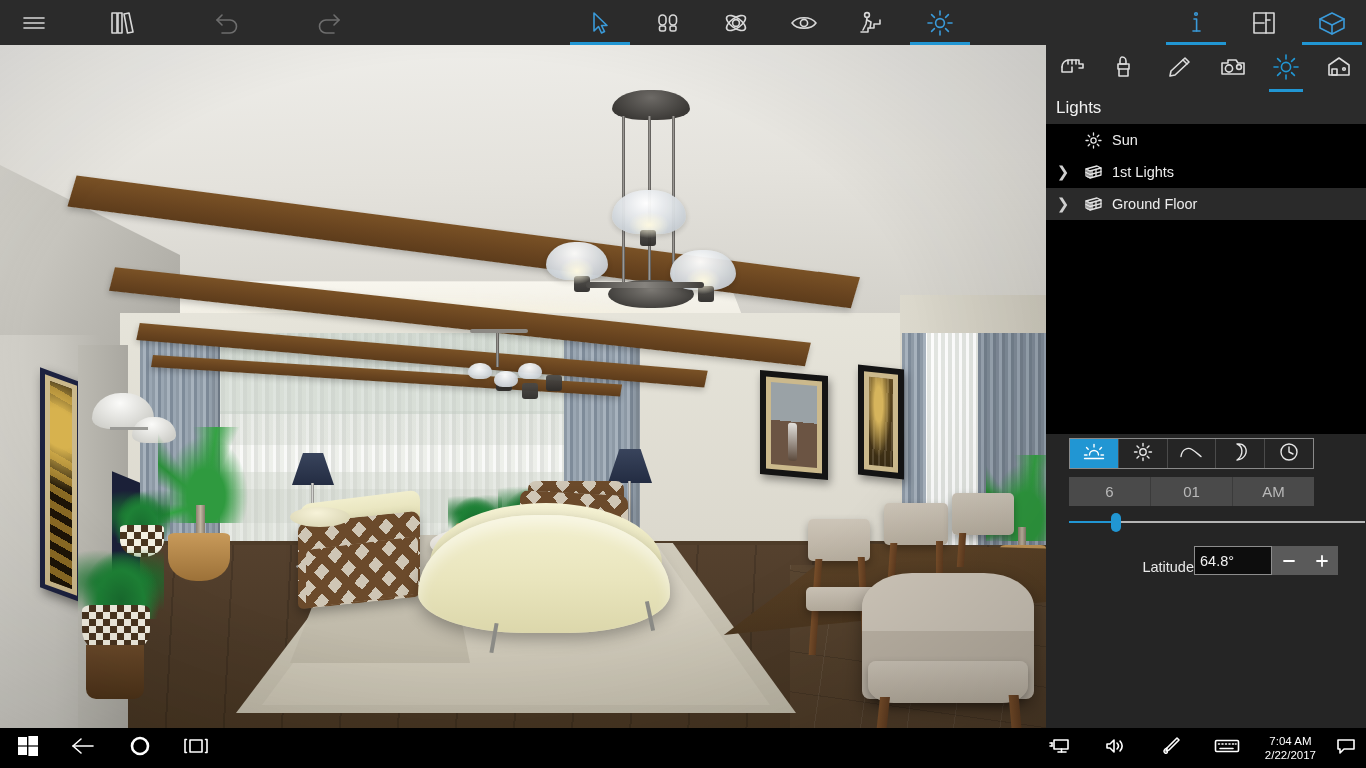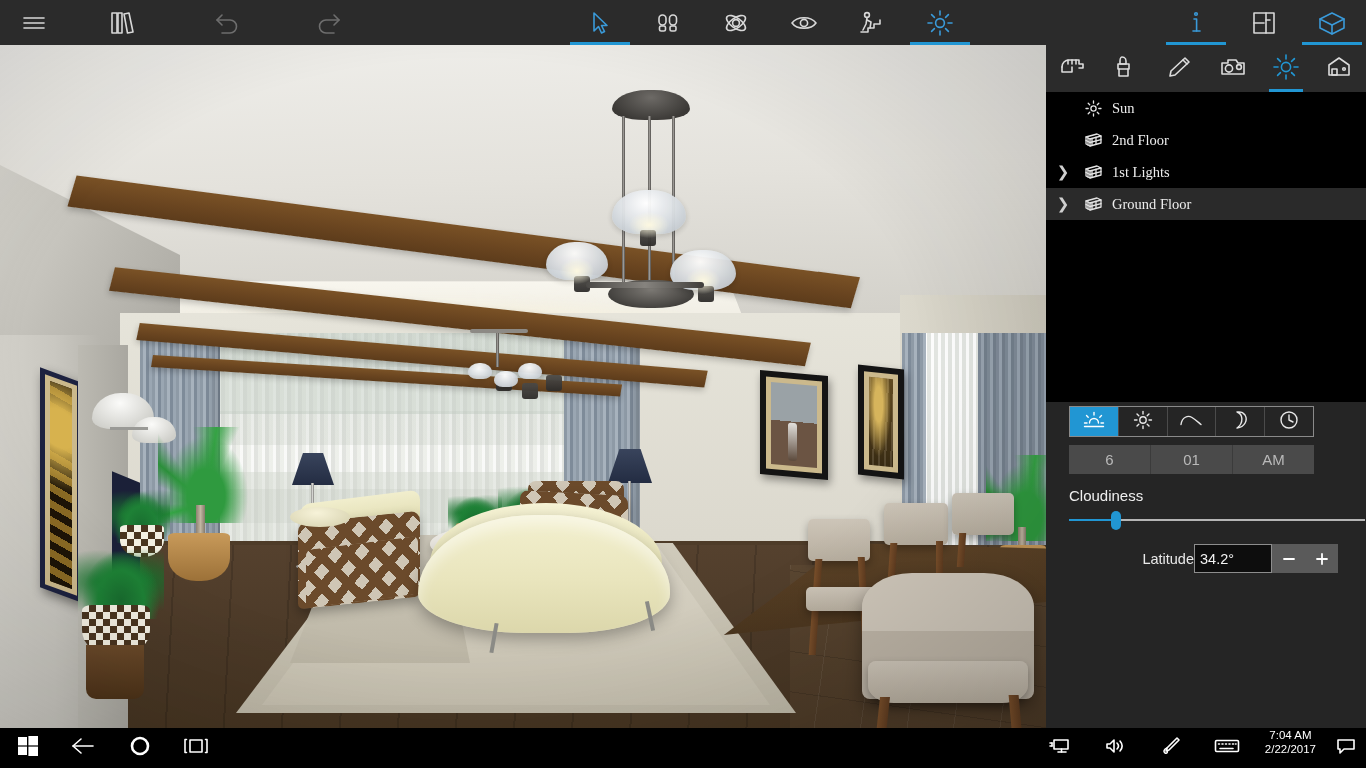--- a/index.html
+++ b/index.html
@@ -381,21 +381,21 @@
   }
   .lights-list { background:#000; height: 310px; overflow:hidden; }
   .light-row {
     height: 32px; display:flex; align-items:center; cursor:pointer;
     color:#ededed; font-size:14.5px;
   }
   .light-row.selected { background:#2a2a2a; }
   .lr-chev { width: 34px; text-align:center; color:#cfcfcf; font-size: 15px; }
   .lr-icon { width: 26px; display:flex; align-items:center; justify-content:center; }
   .lr-icon .stroke { fill:none; stroke:#e3e3e3; stroke-width:1.3; stroke-linecap:round; stroke-linejoin:round; }
-  .lr-label { padding-left: 6px; font-family: Liberation Serif, serif; }
+  .lr-label { padding-left: 6px; }
 
   .env-head {
     display:flex; align-items:center; gap:10px;
     height: 34px; padding-left: 10px; color:#ededed; font-size:15.5px;
     border-top: 1px solid #1b1b1b; cursor:pointer;
   }
   .env-body { padding: 4px 14px 0 14px; }
 
   .seg {
     display:flex; border: 1px solid #8a8a8a; width: 245px; height: 31px; margin-left: 9px;
@@ -419,42 +419,42 @@
 
   .cloud-label { color:#efefef; font-size:15px; margin: 13px 0 0 9px; }
   .slider { position:relative; width: 296px; height: 20px; margin: 6px 0 0 9px; cursor:pointer; }
   .slider-track { position:absolute; left:0; top:9px; width:296px; height:2px; background:#b5b5b5; }
   .slider-fill { position:absolute; left:0; top:9px; height:2px; background:#2196d3; }
   .slider-thumb {
     position:absolute; top:1px; width:10px; height:19px; border-radius:5px; background:#2196d3;
     transform: translateX(-5px);
   }
 
-  .num-row { display:flex; align-items:center; justify-content:flex-end; margin: 14px 14px 0 0; }
+  .num-row { display:flex; align-items:flex-end; justify-content:flex-end; margin: 14px 14px 0 0; }
   .num-label { color:#e9e9e9; font-size:14.5px; }
   .num-input {
     width: 78px; height: 29px; background:#0d0d0d; border:1px solid #8d8d8d;
     color:#f2f2f2; font-size:14.5px; display:flex; align-items:center; padding-left:5px;
     font-family:"Liberation Sans", sans-serif;
   }
   .spin {
     width: 33px; height: 29px; background:#5a5a5a; color:#fff;
     display:flex; align-items:center; justify-content:center; cursor:pointer; font-size:19px; line-height:1;
   }
   .spin svg .stroke { fill:none; stroke:#fff; stroke-width:1.8; stroke-linecap:round; }
 
   
   .taskbar {
     position:absolute; left:0; top:728px; width:1366px; height:40px; background:#000;
     display:flex; align-items:center;
   }
   .tk-btn { width:56px; height:40px; display:flex; align-items:center; justify-content:center; cursor:pointer; }
   .tk-btn .stroke { fill:none; stroke:#fff; stroke-width:1.6; stroke-linecap:round; stroke-linejoin:round; }
   .tk-spacer { flex:1 1 auto; }
-  .tk-tray { display:flex; }
+  .tk-tray { display:flex; align-items:center; }
   .tk-clock {
     color:#fff; font-size:11.5px; text-align:center; line-height:14px; padding: 0 10px; cursor:pointer;
   }
 </style>
 </head>
 <body>
 
 <div id="app">
 
   <div class="topbar">
@@ -834,20 +834,21 @@
               <g class="stroke">
             <path d="M4 10 L14 3 L24 10 L24 20 L4 20 Z"></path>
                 <rect x="7" y="14" width="5" height="6"></rect>
                 <circle cx="19" cy="14" r="1.3"></circle>
           </g>
             </svg>
         </span>
       </div>
     </div>
 
+    <div class="rp-title">Lights</div>
 
     <div class="lights-list">
 
       <div class="light-row">
         <span class="lr-chev"></span>
         <span class="lr-icon">
           <svg width="17" height="17" viewBox="0 0 17 17">
               <g class="stroke">
             <circle cx="8.5" cy="8.5" r="2.6"></circle>
             <line x1="8.5" y1="1" x2="8.5" y2="3.2"></line>
@@ -857,38 +858,20 @@
             <line x1="3.2" y1="3.2" x2="4.7" y2="4.7"></line>
                 <line x1="12.3" y1="12.3" x2="13.8" y2="13.8"></line>
             <line x1="13.8" y1="3.2" x2="12.3" y2="4.7"></line>
                 <line x1="4.7" y1="12.3" x2="3.2" y2="13.8"></line>
           </g>
             </svg>
         </span>
         <span class="lr-label">Sun</span>
       </div>
 
-      <div class="light-row">
-        <span class="lr-chev"></span>
-        <span class="lr-icon">
-          <svg width="19" height="16" viewBox="0 0 19 16">
-              <g class="stroke">
-            <path d="M2 5 L13 2 L17 4 L6 7 Z"></path>
-                <path d="M2 5 L2 12 L6 14 L6 7"></path>
-                <path d="M6 14 L17 11 L17 4"></path>
-            <path d="M2 8.5 L6 10.5"></path>
-                <path d="M4 6 L4 13"></path>
-                <path d="M8 6.4 L8 13.4"></path>
-                <path d="M12 5.2 L12 12.4"></path>
-                <path d="M6 10.5 L17 7.6"></path>
-          </g>
-            </svg>
-        </span>
-        <span class="lr-label">2nd Floor</span>
-      </div>
 
       <div class="light-row">
         <span class="lr-chev">❯</span>
         <span class="lr-icon">
           <svg width="19" height="16" viewBox="0 0 19 16">
               <g class="stroke">
             <path d="M2 5 L13 2 L17 4 L6 7 Z"></path>
                 <path d="M2 5 L2 12 L6 14 L6 7"></path>
                 <path d="M6 14 L17 11 L17 4"></path>
             <path d="M2 8.5 L6 10.5"></path>
@@ -987,30 +970,29 @@
           </span>
         </div>
       </div>
 
       <div class="timerow">
         <div class="timecell">6</div>
         <div class="timecell">01</div>
         <div class="timecell">AM</div>
       </div>
 
-      <div class="cloud-label">Cloudiness</div>
       <div class="slider">
         <div class="slider-track"></div>
         <div class="slider-fill" id="cloud-fill" style="width: 47px;"></div>
         <div class="slider-thumb" id="cloud-thumb" style="left: 47px;"></div>
       </div>
 
       <div class="num-row">
         <div class="num-label">Latitude</div>
-        <div class="num-input">34.2°</div>
+        <div class="num-input">64.8°</div>
         <div class="spin">
           <svg width="16" height="16" viewBox="0 0 16 16">
               <g class="stroke">
                 <line x1="3" y1="8" x2="13" y2="8"></line>
               </g>
             </svg>
         </div>
         <div class="spin">
           <svg width="16" height="16" viewBox="0 0 16 16">
               <g class="stroke">

